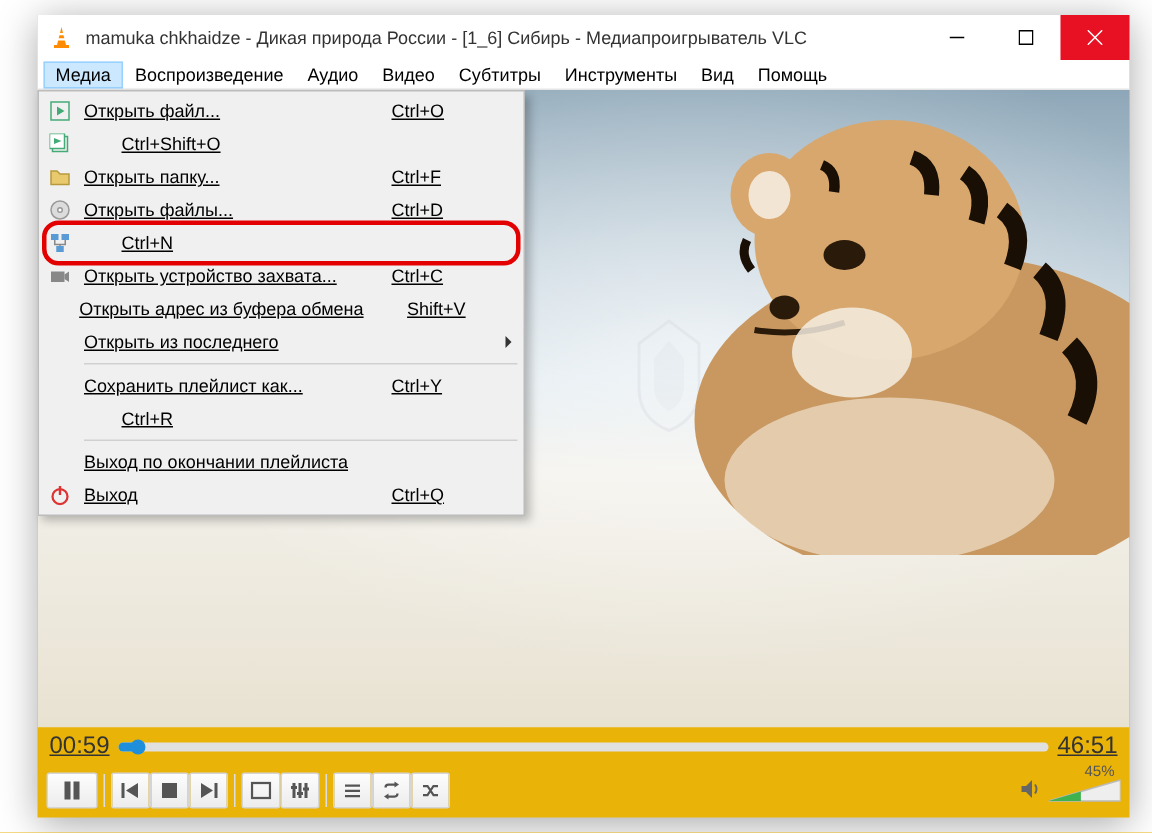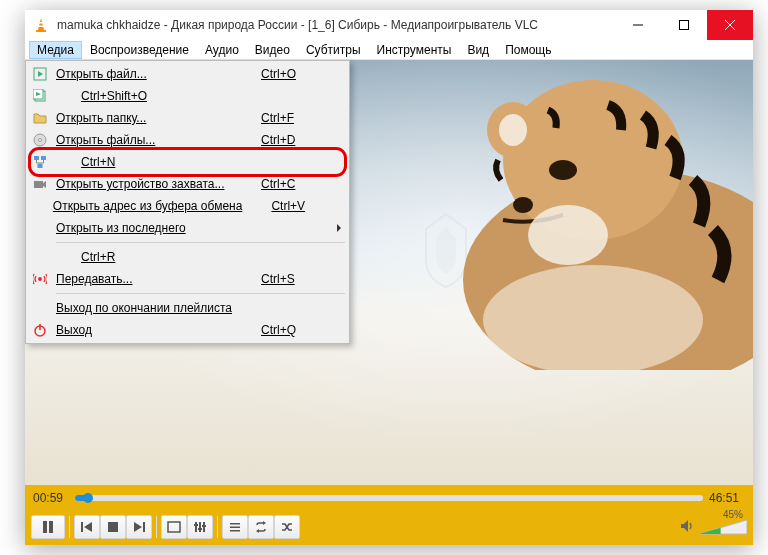--- a/index.html
+++ b/index.html
@@ -161,23 +161,24 @@
   }
   
   .seek-area {
     height: 26px;
     display: flex;
     align-items: center;
     padding: 0 8px;
     gap: 6px;
   }
   .time {
-    font-size: 12px;
+    font-size: 16px;
     color: #333;
     min-width: 36px;
+    text-decoration: underline;
   }
   .seek {
     flex: 1;
     height: 6px;
     background: #e0e0e0;
     border-radius: 3px;
     position: relative;
   }
   .seek-fill {
     position:absolute;
@@ -362,43 +363,37 @@
             <rect x="1" y="4" width="9" height="7" fill="#888"></rect>
             <polygon points="10,6 13,4 13,11 10,9" fill="#888"></polygon>
           </svg>
         </span>
         <span class="dd-label">Открыть устройство захвата...</span>
         <span class="dd-shortcut">Ctrl+C</span>
       </div>
       <div class="dd-row">
         <span class="dd-ico"></span>
         <span class="dd-label">Открыть адрес из буфера обмена</span>
-        <span class="dd-shortcut">Ctrl+V</span>
+        <span class="dd-shortcut">Shift+V</span>
       </div>
       <div class="dd-row">
         <span class="dd-ico"></span>
         <span class="dd-label">Открыть из последнего</span>
         <span class="dd-shortcut"></span>
         <span class="dd-arrow"></span>
       </div>
       <div class="dd-sep"></div>
       <div class="dd-row">
         <span class="dd-ico"></span>
+        <span class="dd-label">Сохранить плейлист как...</span>
+        <span class="dd-shortcut">Ctrl+Y</span>
+      </div>
+      <div class="dd-row">
+        <span class="dd-ico"></span>
         <span class="dd-shortcut">Ctrl+R</span>
-      </div>
-      <div class="dd-row">
-        <span class="dd-ico">
-          <svg viewBox="0 0 14 14">
-            <circle cx="7" cy="7" r="2" fill="#d33"></circle>
-            <path d="M3 4 Q1 7 3 10 M11 4 Q13 7 11 10" stroke="#d33" fill="none" stroke-width="1.3"></path>
-            <path d="M1 2 Q-2 7 1 12 M13 2 Q16 7 13 12" stroke="#d33" fill="none" stroke-width="1.3"></path>
-          </svg>
-        </span>
-        <span class="dd-label">Передавать...</span>
-        <span class="dd-shortcut">Ctrl+S</span>
       </div>
       <div class="dd-sep"></div>
       <div class="dd-row">
         <span class="dd-ico"></span>
         <span class="dd-label">Выход по окончании плейлиста</span>
         <span class="dd-shortcut"></span>
       </div>
       <div class="dd-row">
         <span class="dd-ico">
           <svg viewBox="0 0 14 14">

